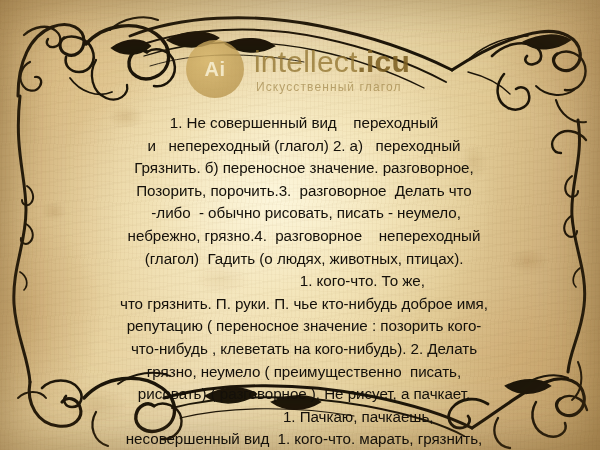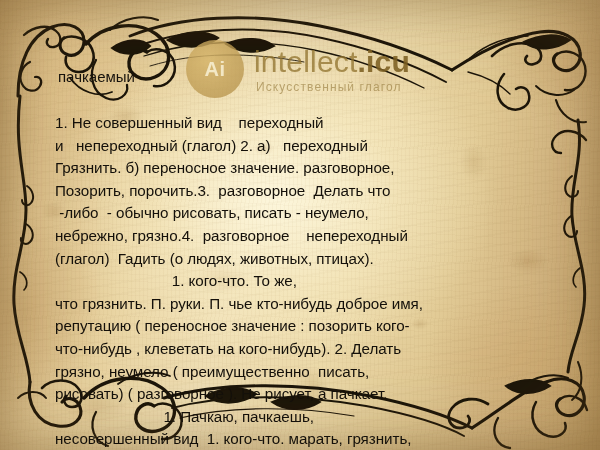--- a/index.html
+++ b/index.html
@@ -71,21 +71,21 @@
   #headword{
     position:absolute;left:58px;top:68px;font-size:15px;line-height:17px;
     color:#16120c;font-family:"Liberation Sans",sans-serif;white-space:nowrap;
   }
   #body{
     position:absolute;left:55px;top:112px;width:498px;
     font-size:15.2px;line-height:22.6px;color:#14100a;
     font-family:"Liberation Sans",sans-serif;
     white-space:pre-wrap;letter-spacing:-0.05px;
   }
-  .ln{display:block;white-space:pre;}
+  .ln{display:block;white-space:pre;text-align:center;}
 </style>
 </head>
 <body>
 
 <div id="slide">
 
   <div id="grain"></div>
   <div id="stains"></div>
 
   <svg id="ornament" viewBox="0 0 600 450" width="600" height="450" preserveAspectRatio="none">
@@ -175,17 +175,16 @@
   <div id="vignette"></div>
 
   <div id="watermark">
     <div id="wm-logo">
       <span>Ai</span>
     </div>
     <div id="wm-title"><span>intellect</span><b>.icu</b></div>
     <div id="wm-sub">Искусственный  глагол</div>
   </div>
 
-  <div id="headword">пачкаемый</div>
 
   <div id="body"><span class="ln">1. Не совершенный вид    переходный</span><span class="ln">и   непереходный (глагол) 2. а)   переходный</span><span class="ln">Грязнить. б) переносное значение. разговорное,</span><span class="ln">Позорить, порочить.3.  разговорное  Делать что</span><span class="ln"> -либо  - обычно рисовать, писать - неумело,</span><span class="ln">небрежно, грязно.4.  разговорное    непереходный</span><span class="ln">(глагол)  Гадить (о людях, животных, птицах).</span><span class="ln">                            1. кого-что. То же,</span><span class="ln">что грязнить. П. руки. П. чье кто-нибудь доброе имя,</span><span class="ln">репутацию ( переносное значение : позорить кого-</span><span class="ln">что-нибудь , клеветать на кого-нибудь). 2. Делать</span><span class="ln">грязно, неумело ( преимущественно  писать,</span><span class="ln">рисовать) ( разговорное ). Не рисует, а пачкает.</span><span class="ln">                          1. Пачкаю, пачкаешь,</span><span class="ln">несовершенный вид  1. кого-что. марать, грязнить,</span></div>
 
 </div>
 
 </body></html>

